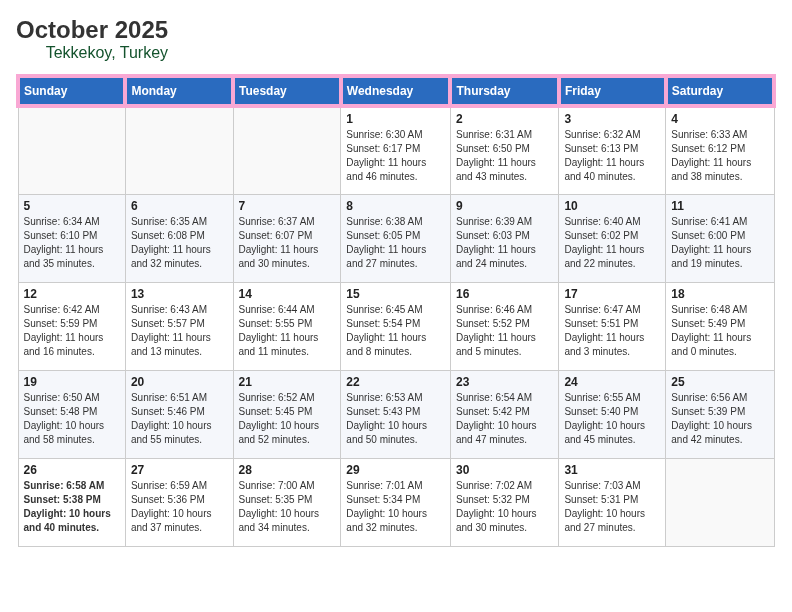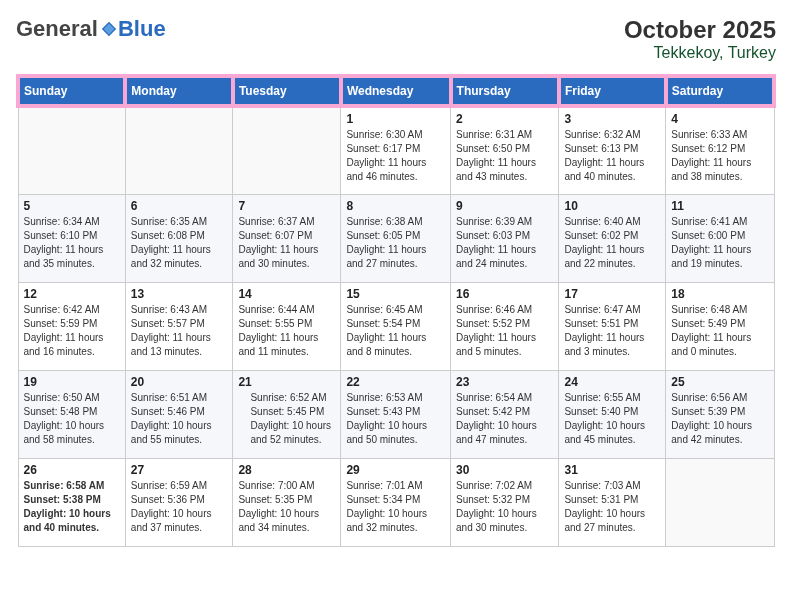--- a/index.html
+++ b/index.html
@@ -85,30 +85,20 @@
       line-height: 1.4;
     }
     .empty-cell {
       background: #f9f9f9 !important;
     }
   </style>
 </head>
 <body>
 
 <div class="header">
-  <div class="logo">
-    <div class="logo-text">
-      <span class="logo-general">General</span>
-      <svg class="logo-icon" viewBox="0 0 20 20" xmlns="http://www.w3.org/2000/svg">
-        <polygon points="10,2 18,10 10,18 2,10" fill="#2a6bbf"></polygon>
-        <polygon points="10,4 16,10 10,16 4,10" fill="#5a9ee0"></polygon>
-      </svg>
-      <span class="logo-blue">Blue</span>
-    </div>
-  </div>
   <div class="title-block">
     <div class="month-title">October 2025</div>
     <div class="location">Tekkekoy, Turkey</div>
   </div>
 </div>
 
 <table class="calendar">
   <thead>
     <tr>
     <th>Sunday</th>
@@ -266,21 +256,21 @@
         </td>
         <td>
           <div class="day-number">20</div>
           <div class="day-info" style="white-space: pre-line;">Sunrise: 6:51 AM
 Sunset: 5:46 PM
 Daylight: 10 hours
 and 55 minutes.</div>
         </td>
         <td>
           <div class="day-number">21</div>
-          <div class="day-info" style="white-space: pre-line; margin-left: 12px;">Sunrise: 6:52 AM
+          <div class="day-info" style="white-space: pre-line;">Sunrise: 6:52 AM
 Sunset: 5:45 PM
 Daylight: 10 hours
 and 52 minutes.</div>
         </td>
         <td>
           <div class="day-number">22</div>
           <div class="day-info" style="white-space: pre-line;">Sunrise: 6:53 AM
 Sunset: 5:43 PM
 Daylight: 10 hours
 and 50 minutes.</div>

